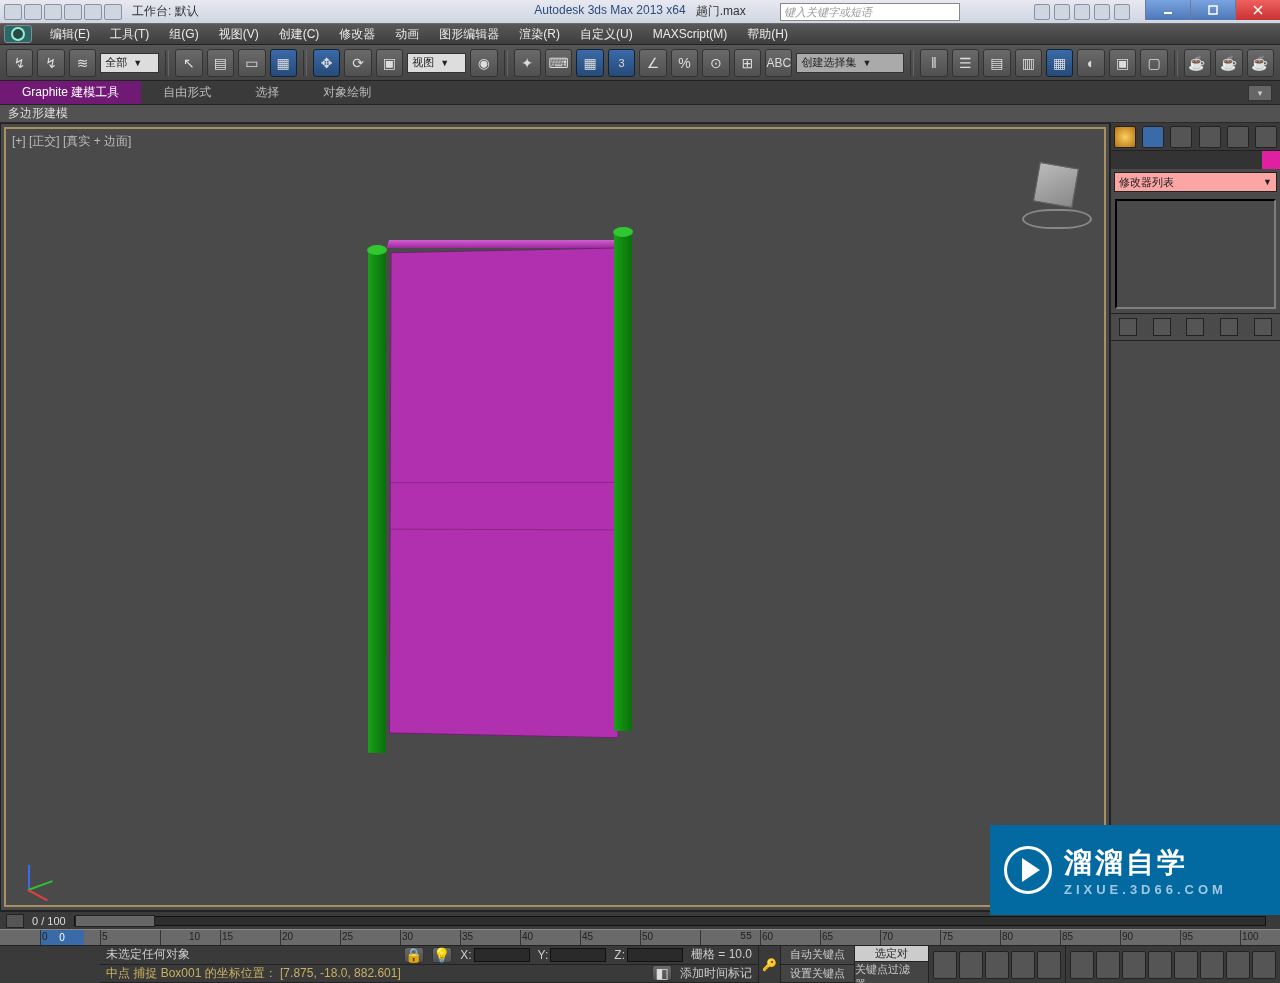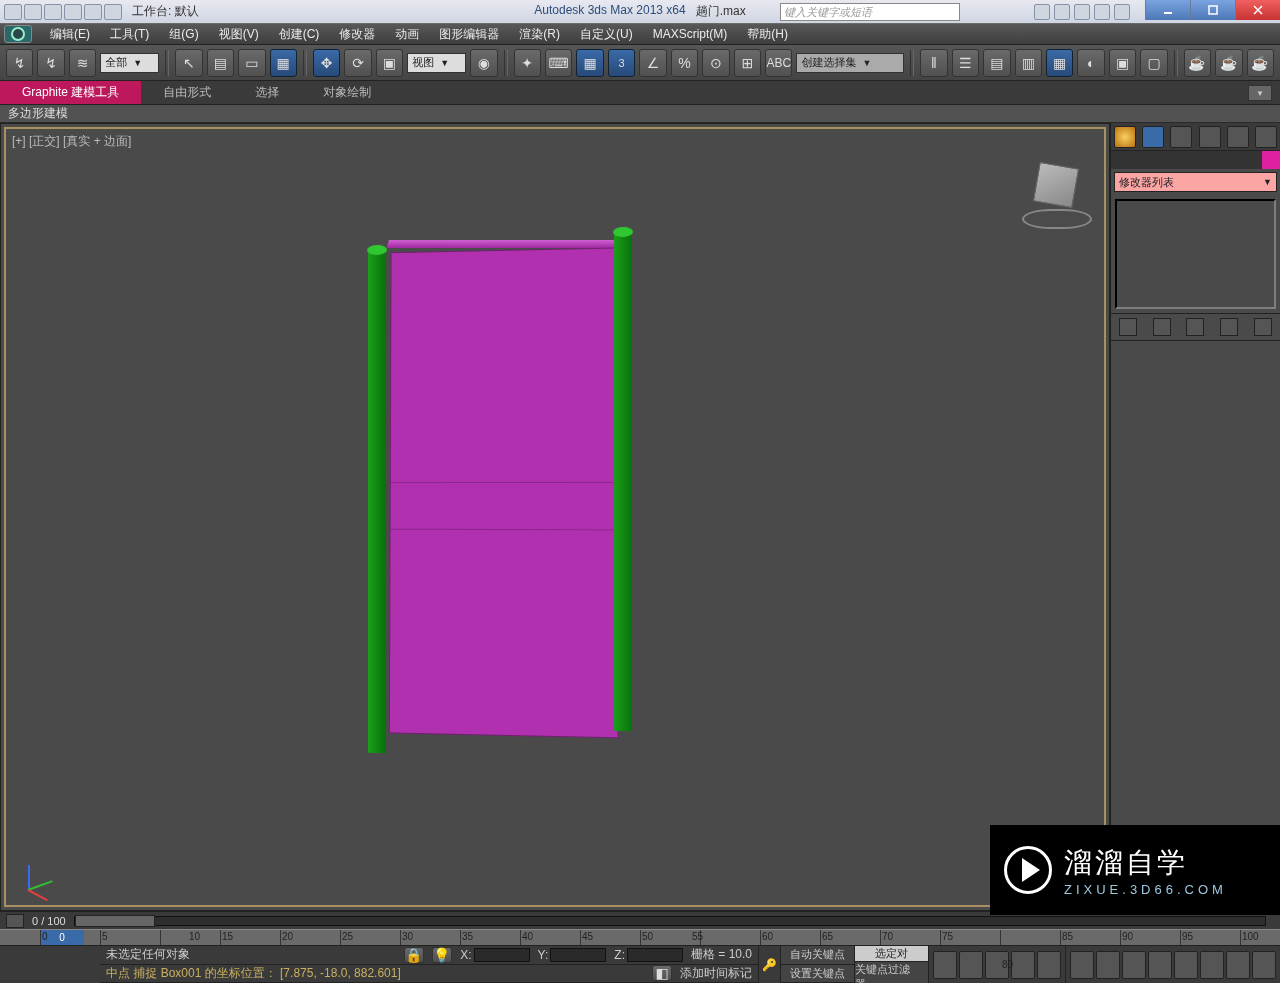--- a/index.html
+++ b/index.html
@@ -31,21 +31,21 @@
 .toolbar { height:36px; background:linear-gradient(#565656,#444); display:flex; align-items:center; padding:0 6px; gap:4px; border-bottom:1px solid #222;}
 .tool-btn { width:28px; height:28px; background:linear-gradient(#6a6a6a,#505050); border:1px solid #333; border-radius:3px; display:flex; align-items:center; justify-content:center; color:#ddd; font-size:14px;}
 .tool-btn.active { background:linear-gradient(#3a6aa8,#274a78); border-color:#123;}
 .tool-sep { width:4px; height:26px; border-left:1px solid #333; border-right:1px solid #666; margin:0 2px;}
 .tool-combo { height:20px; background:#ddd; border:1px solid #333; color:#222; padding:0 4px; display:flex; align-items:center; font-size:11px;}
 .tool-combo .arrow{ margin-left:6px; font-size:9px;}
 
 
 .ribbon { height:24px; background:#3a3a3a; display:flex; align-items:center; border-bottom:1px solid #222;}
 .ribbon .rtab { padding:0 22px; height:100%; display:flex; align-items:center; color:#bbb; cursor:default;}
-.ribbon .rtab.active { background:#be185d; color:#fff;}
+.ribbon .rtab.active { background:#701a75; color:#fff;}
 .ribbon .drop { margin-left:auto; margin-right:8px; width:24px; height:16px; background:#666; border:1px solid #333; display:flex;align-items:center;justify-content:center; font-size:9px;}
 .subribbon { height:18px; background:#525252; display:flex; align-items:center; padding:0 8px; color:#ddd; border-bottom:1px solid #2a2a2a; font-size:12px;}
 
 
 .work-row { display:flex; height: calc(983px - 23px - 22px - 36px - 24px - 18px - 18px - 16px - 38px); }
 .viewport-wrap { flex:1; position:relative; background:#4a4a4a; border:1px solid #222;}
 .viewport { position:absolute; inset:3px; background:#4a4a4a; border:2px solid #a89060;}
 .vp-label { position:absolute; left:6px; top:4px; color:#bbb; font-size:12px;}
 .viewcube { position:absolute; right:12px; top:30px; width:70px; height:70px; }
 .viewcube .ring { position:absolute; left:0; right:0; bottom:0; height:20px; border:2px solid #888; border-radius:50% / 60%; background:rgba(80,80,80,0.3);}
@@ -109,21 +109,21 @@
 .status-mid .coord .field{width:56px;height:14px;background:#2a2a2a;border:1px solid #111;}
 .status-mid .line2{color:#c8b060;}
 .status-right { display:flex;}
 .status-right .box{width:74px;border-left:1px solid #222;display:flex;flex-direction:column;}
 .status-right .box .r{flex:1;display:flex;align-items:center;justify-content:center;font-size:11px;border-bottom:1px solid #222;background:#444;}
 .status-right .box .r.input{background:#ccc;color:#222;}
 .status-right .nav{display:flex;align-items:center;gap:2px;padding:0 4px;border-left:1px solid #222;}
 .status-right .nav .nb{width:24px;height:28px;background:#555;border:1px solid #222;border-radius:2px;}
 
 
-.watermark { position:fixed; right:0; bottom:68px; width:290px; height:90px; background:#000000; display:flex; align-items:center; gap:12px; padding:3px 14px;}
+.watermark { position:fixed; right:0; bottom:68px; width:290px; height:90px; background:#0369a1; display:flex; align-items:center; gap:12px; padding:3px 14px;font-weight:bold;}
 .watermark .play{width:48px;height:48px;border:3px solid #fff;border-radius:50%;display:flex;align-items:center;justify-content:center;}
 .watermark .play .tri{width:0;height:0;border-left:18px solid #fff;border-top:12px solid transparent;border-bottom:12px solid transparent;margin-left:5px;}
 .watermark .txt{color:#fff;display:flex;flex-direction:column;}
 .watermark .big{font-size:28px;letter-spacing:3px;}
 .watermark .small{font-size:13px;letter-spacing:4px;color:#9ec8e0;}
 </style>
 </head>
 <body>
 
 <div class="titlebar">
@@ -328,31 +328,31 @@
     <div class="tl" style="left: 402px;">30</div>
     <div class="tick" style="left: 460px;"></div>
     <div class="tl" style="left: 462px;">35</div>
     <div class="tick" style="left: 520px;"></div>
     <div class="tl" style="left: 522px;">40</div>
     <div class="tick" style="left: 580px;"></div>
     <div class="tl" style="left: 582px;">45</div>
     <div class="tick" style="left: 640px;"></div>
     <div class="tl" style="left: 642px;">50</div>
     <div class="tick" style="left: 700px;"></div>
-    <div class="tl" style="left: 692px;">55</div>
+    <div class="tl" style="left: 740px; font-family: Liberation Mono, monospace;">55</div>
     <div class="tick" style="left: 760px;"></div>
     <div class="tl" style="left: 762px;">60</div>
     <div class="tick" style="left: 820px;"></div>
     <div class="tl" style="left: 822px;">65</div>
     <div class="tick" style="left: 880px;"></div>
     <div class="tl" style="left: 882px;">70</div>
     <div class="tick" style="left: 940px;"></div>
     <div class="tl" style="left: 942px;">75</div>
     <div class="tick" style="left: 1000px;"></div>
-    <div class="tl" style="left: 1002px; margin-top: 28px;">80</div>
+    <div class="tl" style="left: 1002px;">80</div>
     <div class="tick" style="left: 1060px;"></div>
     <div class="tl" style="left: 1062px;">85</div>
     <div class="tick" style="left: 1120px;"></div>
     <div class="tl" style="left: 1122px;">90</div>
     <div class="tick" style="left: 1180px;"></div>
     <div class="tl" style="left: 1182px;">95</div>
     <div class="tick" style="left: 1240px;"></div>
     <div class="tl" style="left: 1242px;">100</div>
   </div>
 

